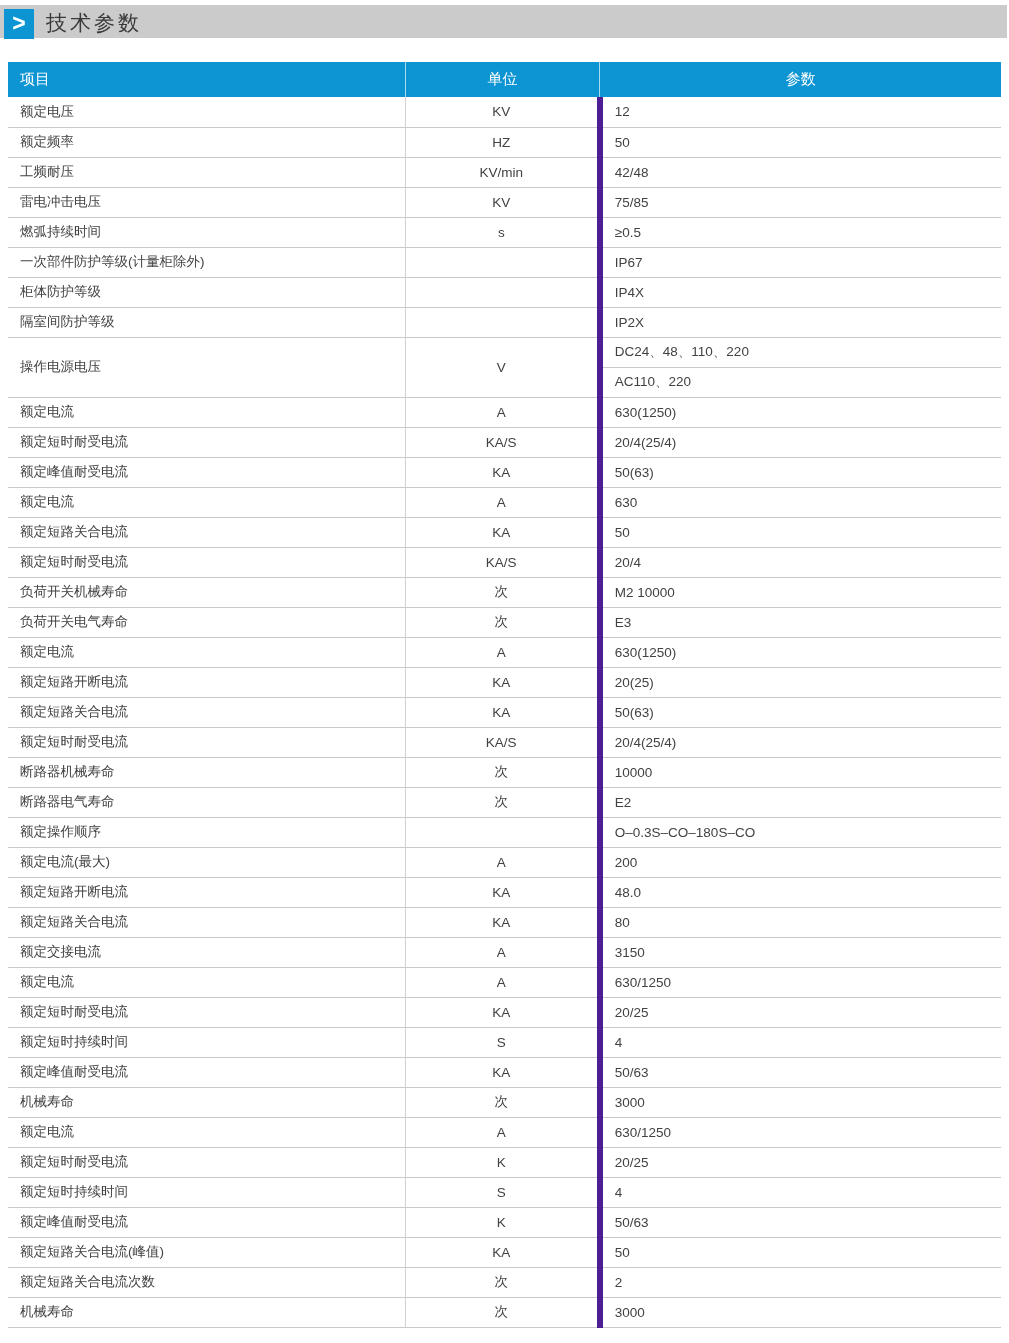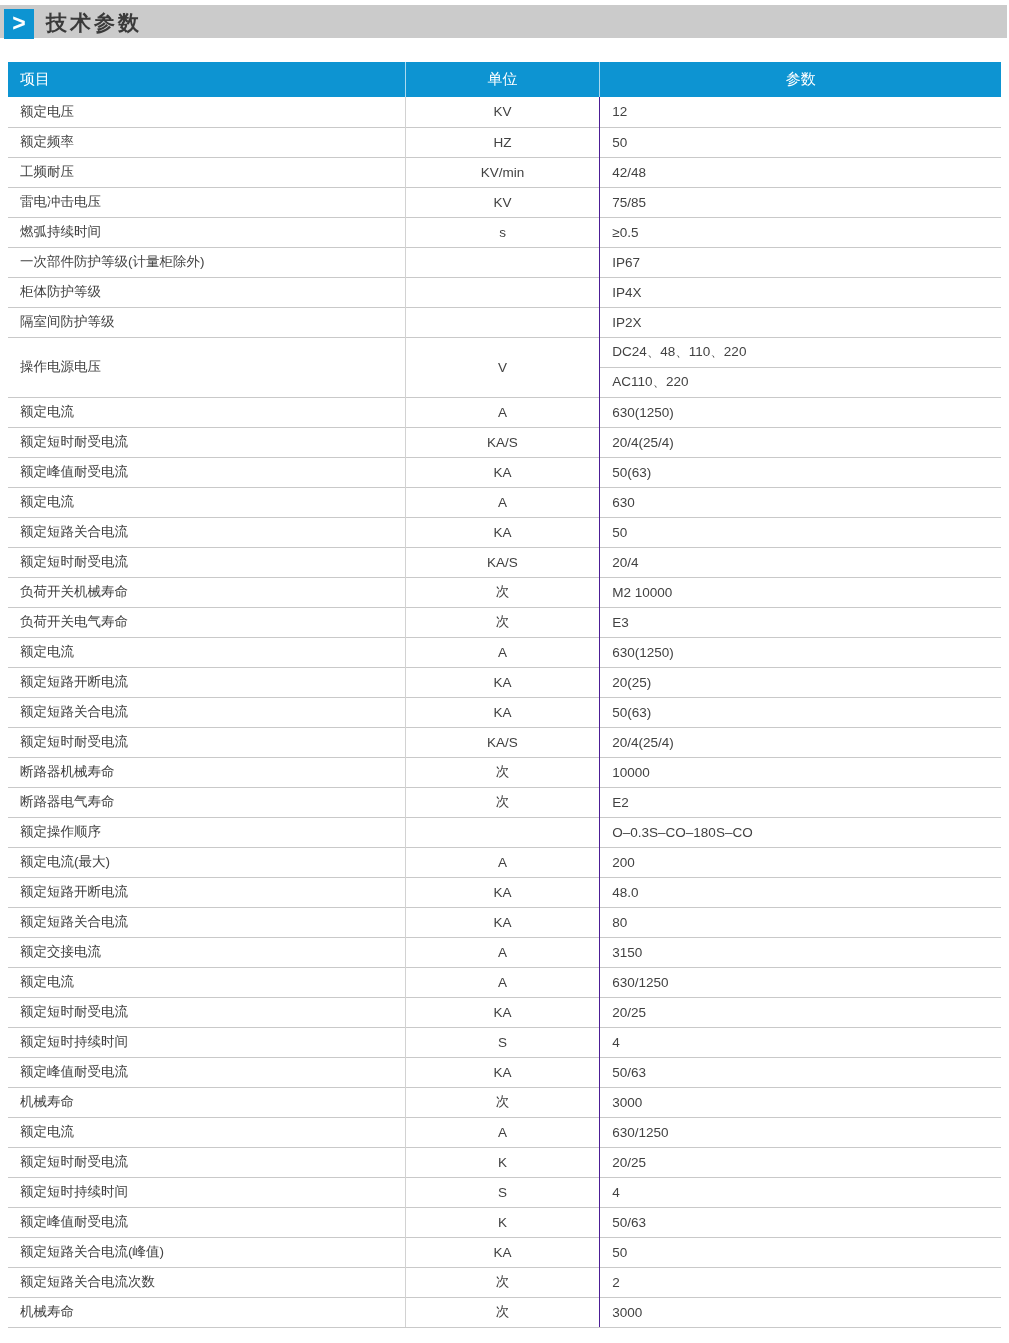--- a/index.html
+++ b/index.html
@@ -34,21 +34,21 @@
     font-size: 23px;
     font-weight: bold;
     line-height: 28px;
     text-align: center;
   }
   .section-title {
     position: absolute;
     left: 46px;
     top: 3px;
     font-size: 21px;
-    font-weight: bold;
+    font-weight: normal;
     color: #3a3a3a;
     letter-spacing: 3px;
     line-height: 30px;
   }
 
   
   .table-wrap {
     margin: 24px 8px 16px 8px;
   }
   table.params {
@@ -77,21 +77,21 @@
     font-size: 13.5px;
     color: #424242;
     border-top: 1px solid #c9c9c9;
     padding: 0 12px;
     white-space: nowrap;
     overflow: hidden;
   }
   tbody tr:first-child td { border-top: none; }
   tbody tr:last-child td { border-bottom: 1px solid #c9c9c9; }
   td.item  { text-align: left; }
-  td.unit  { text-align: center; border-left: 1px solid #d2d2d2; border-right: 1px solid #4c1d95; }
+  td.unit  { text-align: center; border-left: 1px solid #d2d2d2; border-right: 6px solid #4c1d95; }
   td.param { text-align: left; }
 </style>
 </head>
 <body>
 
 <div class="page">
 
   <div class="section-bar">
     <div class="section-accent">&gt;</div>
     <div class="section-title">技术参数</div>

